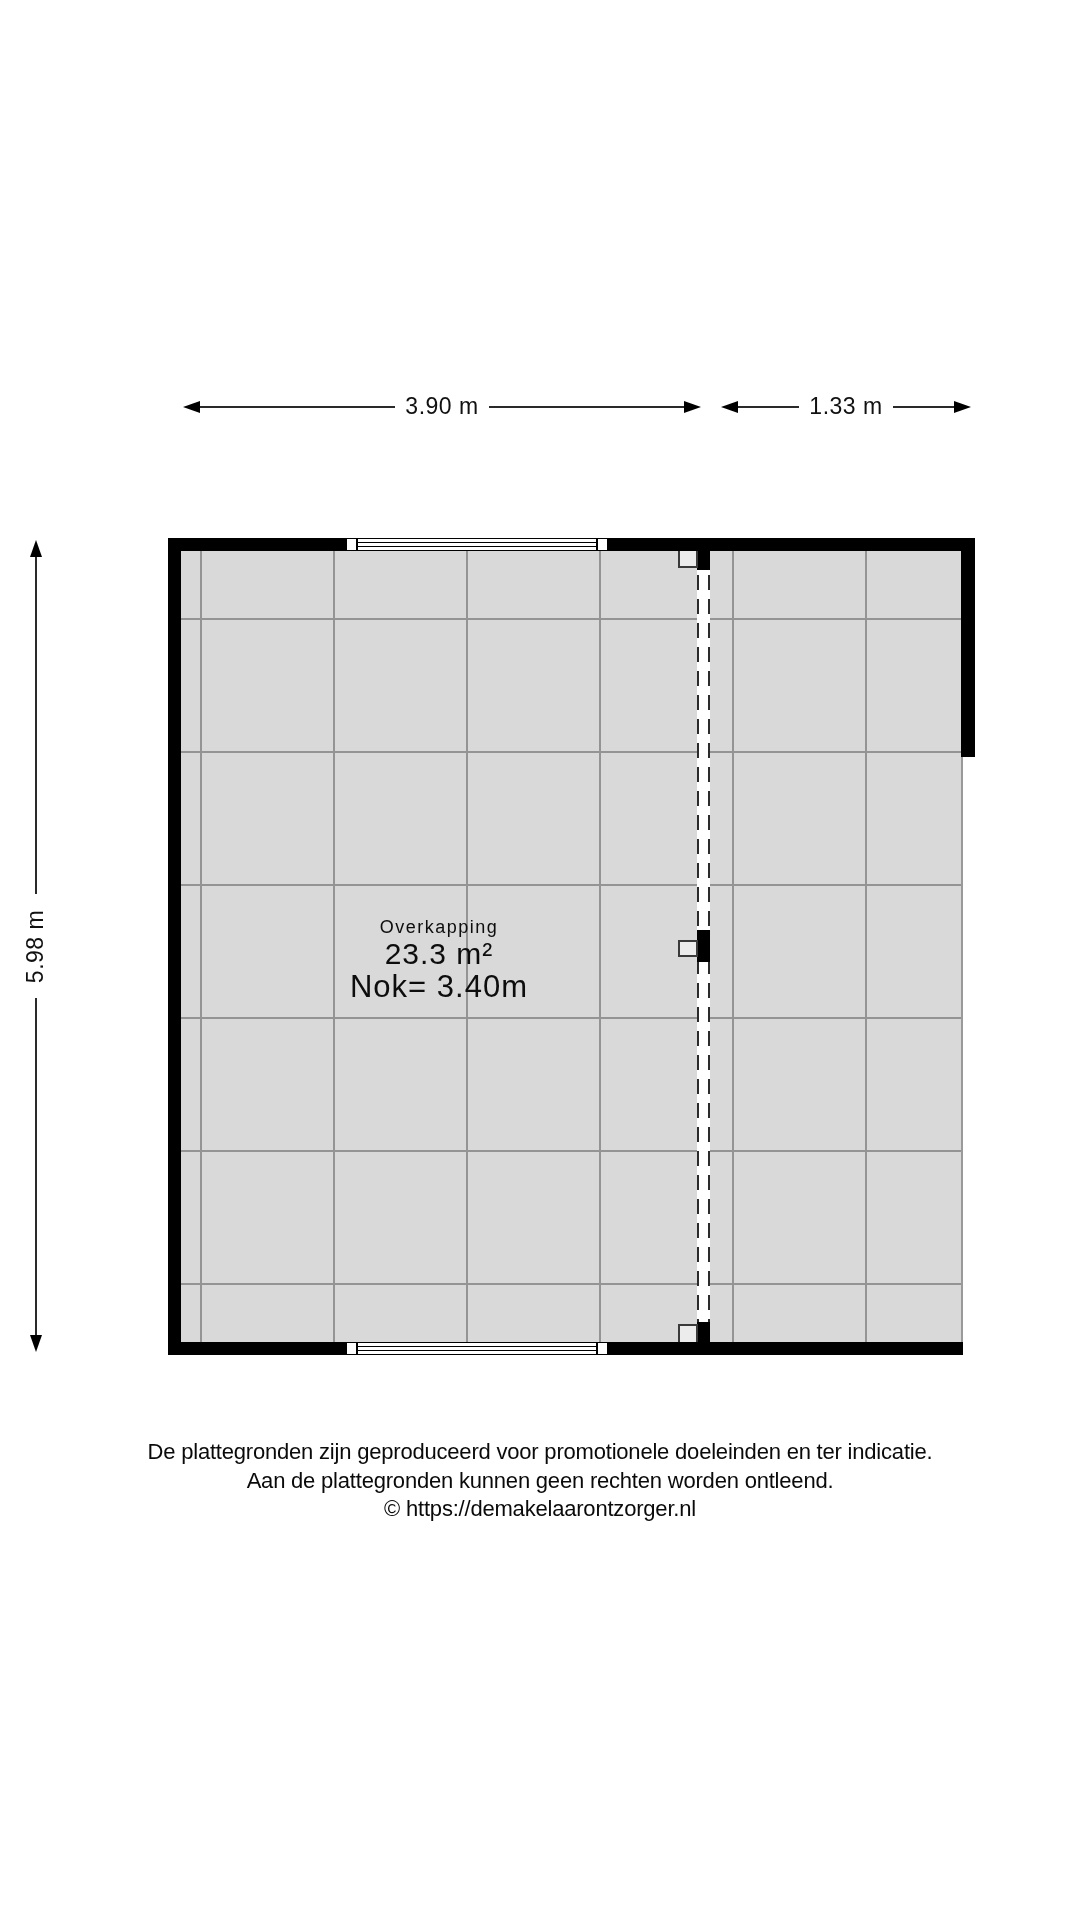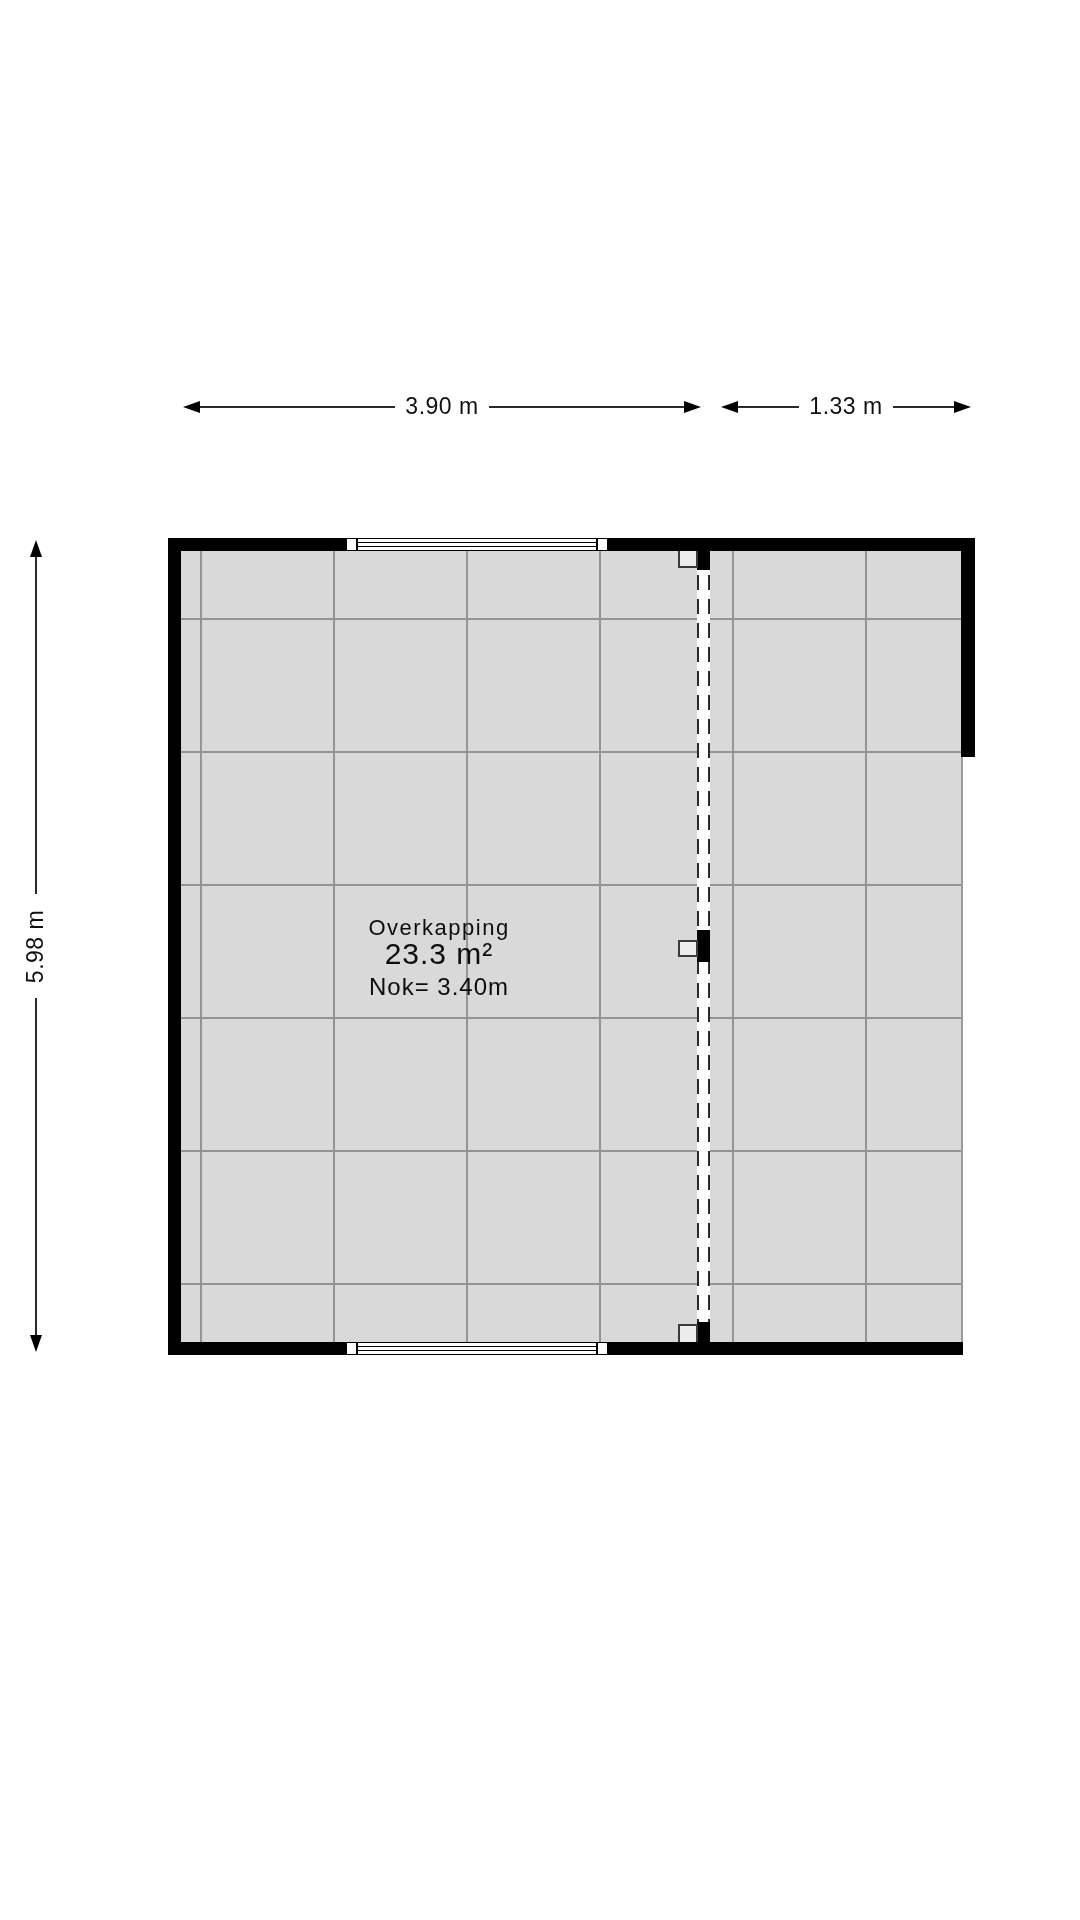--- a/index.html
+++ b/index.html
@@ -93,23 +93,23 @@
     left:510px; width:20px; background:#ececec; border:2px solid #3a3a3a;
   }
   .jbox-top { top:13px;  height:17px; border-top:none; }
   .jbox-mid { top:402px; height:17px; }
   .jbox-bot { top:786px; height:18px; border-bottom:none; }
 
   
   .room-label {
     left:121px; top:376px; width:300px; text-align:center; color:#0d0d0d;
   }
-  .room-name { font-size:22px; letter-spacing:1.5px; line-height:27px; }
+  .room-name { font-size:18px; letter-spacing:1.5px; line-height:27px; }
   .room-area { font-size:30px; letter-spacing:1px; line-height:26px; }
-  .room-nok  { font-size:24px; letter-spacing:1px; line-height:26px; margin-top:7px; }
+  .room-nok  { font-size:31px; letter-spacing:1px; line-height:26px; margin-top:7px; }
   .room-label div { position:static; }
 
   
   .footer {
     position:absolute; left:0; top:1438px; width:1080px; text-align:center;
     font-size:22px; line-height:28.5px; letter-spacing:-0.2px; color:#0a0a0a;
   }
 </style>
 </head>
 <body>
@@ -175,14 +175,19 @@
     <div class="jbox jbox-mid"></div>
     <div class="jbox jbox-bot"></div>
 
     <div class="room-label">
       <div class="room-name">Overkapping</div>
       <div class="room-area">23.3 m²</div>
       <div class="room-nok">Nok= 3.40m</div>
     </div>
   </div>
 
+  <div class="footer">
+    <div>De plattegronden zijn geproduceerd voor promotionele doeleinden en ter indicatie.</div>
+    <div>Aan de plattegronden kunnen geen rechten worden ontleend.</div>
+    <div>© https://demakelaarontzorger.nl</div>
+  </div>
 
 </div>
 
 </body></html>

